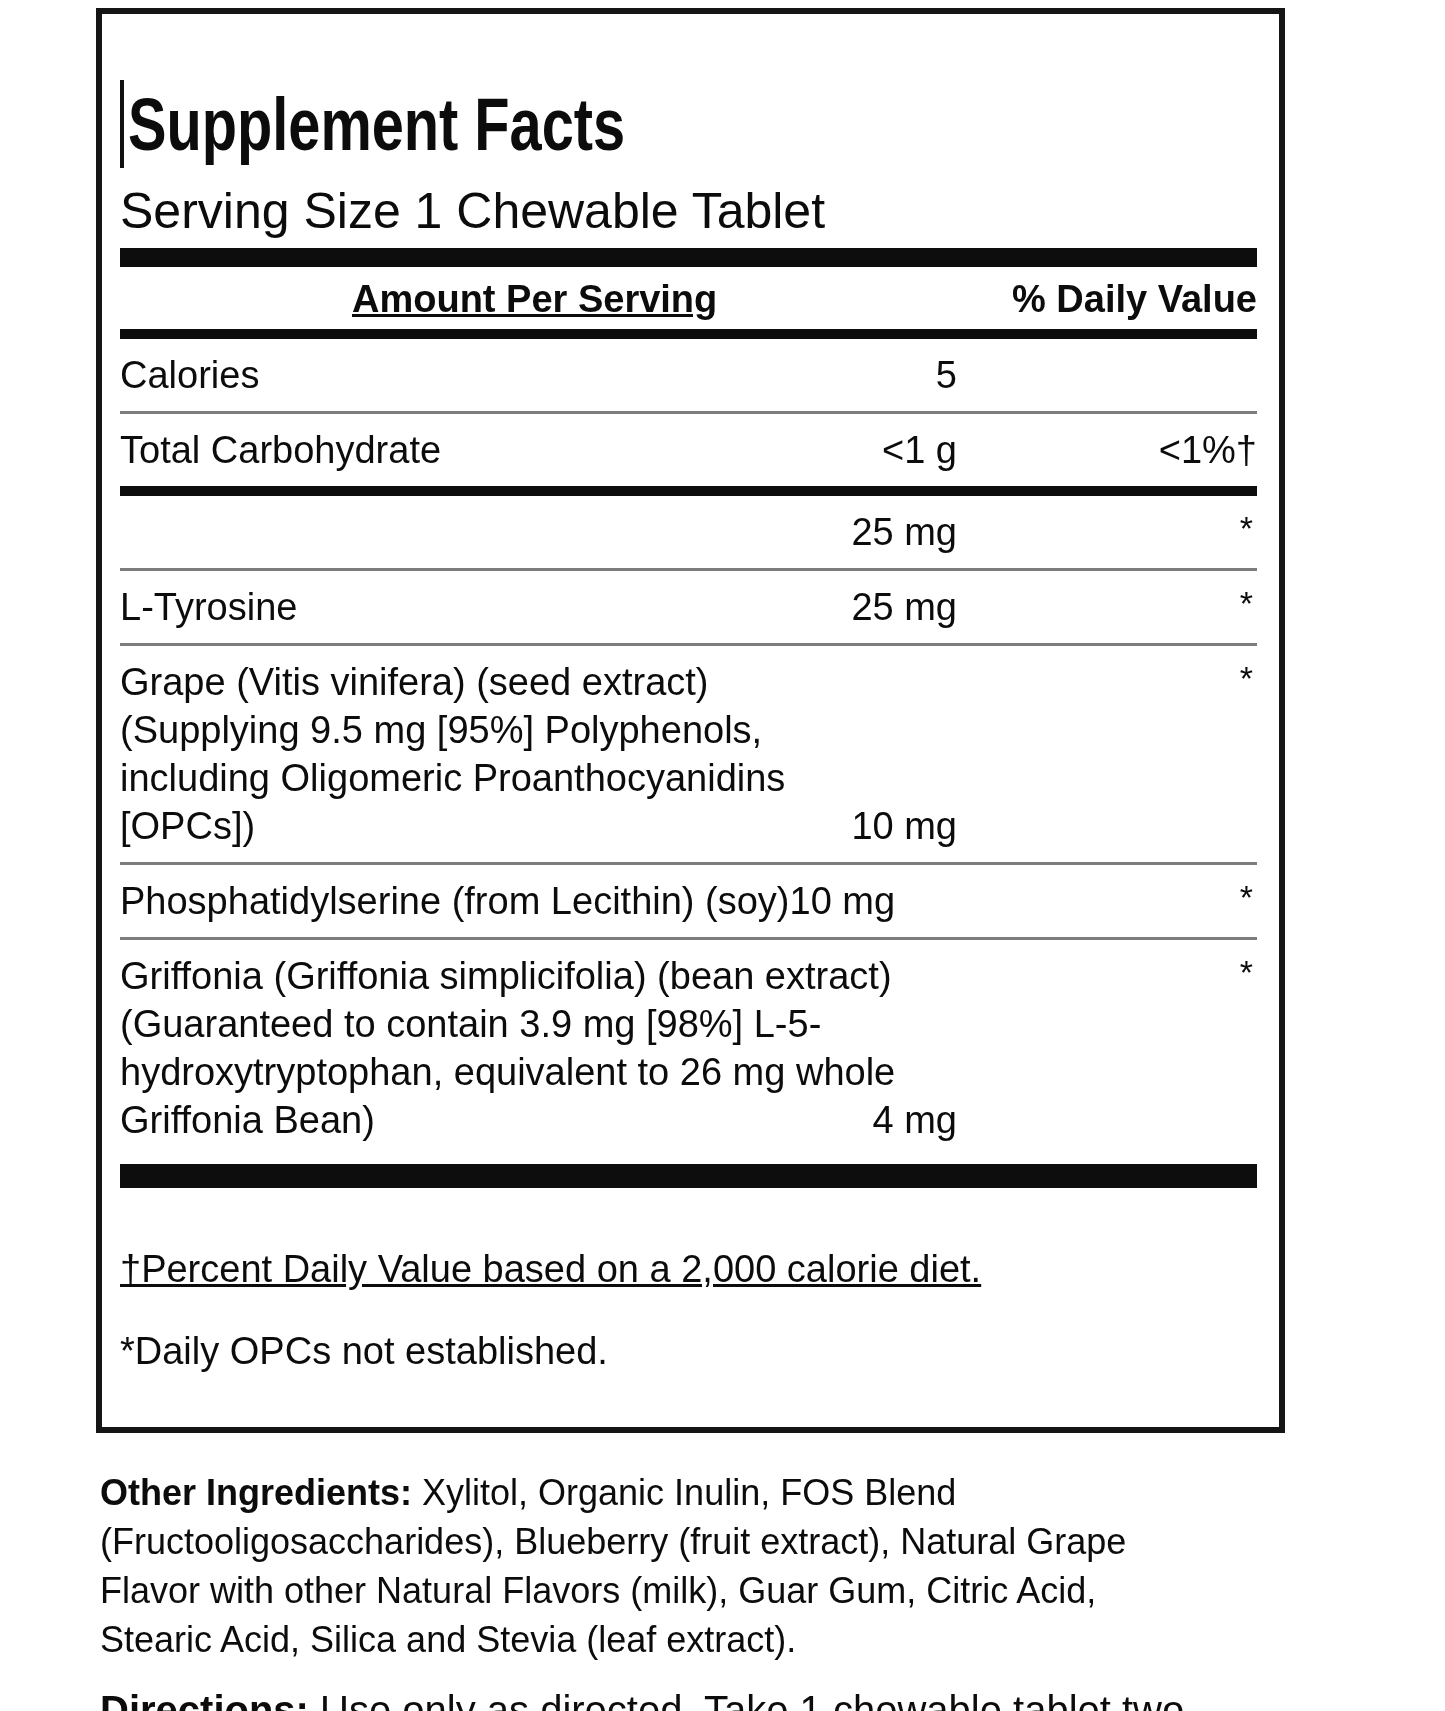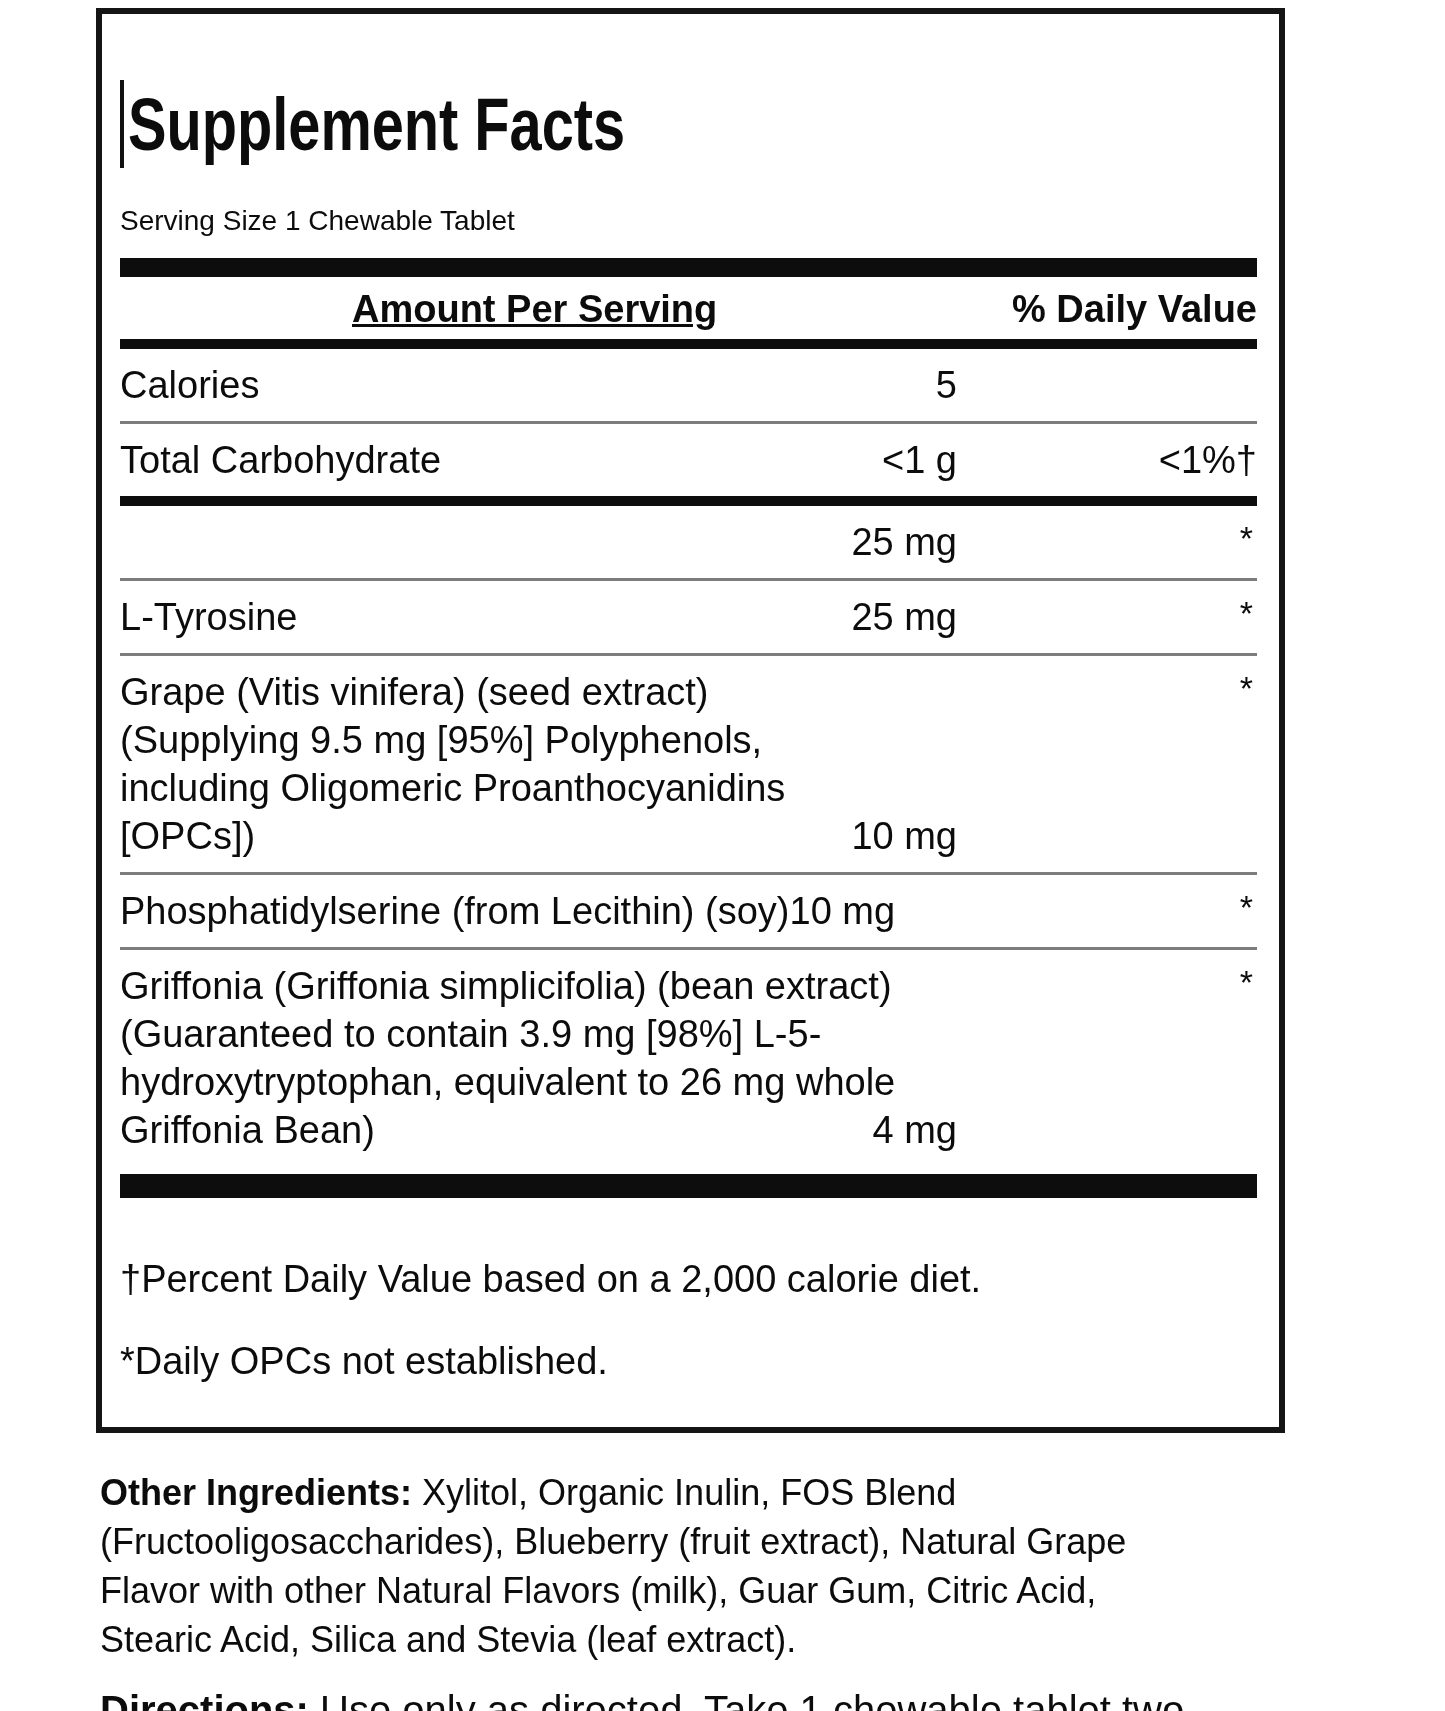--- a/index.html
+++ b/index.html
@@ -43,22 +43,22 @@
     font-size: 74px;
     font-weight: 700;
     line-height: 86px;
     letter-spacing: 0px;
     transform: scaleX(0.78);
     transform-origin: left top;
     white-space: nowrap;
     display: inline-block;
   }
   .serving {
-    margin-top: 30px;
-    font-size: 28px;
+    margin-top: 20px;
+    font-size: 50px;
     line-height: 46px;
   }
   .bar { background: #0d0d0d; }
   .bar-top    { height: 19px; margin-top: 14px; }
   .bar-med    { height: 10px; }
   .bar-strong { height: 10px; }
   .bar-bottom { height: 24px; margin-top: 8px; }
   .hdr {
     position: relative;
     padding: 9px 0 7px 0;
@@ -90,21 +90,21 @@
     right: 4px;
     font-size: 34px;
   }
   .dv-text {
     position: absolute;
     top: 12px;
     right: 0;
     font-size: 38px;
   }
   .fn { font-size: 38px; line-height: 46px; }
-  .fn1 { margin-top: 58px; }
+  .fn1 { margin-top: 58px; text-decoration: underline; }
   .fn2 { margin-top: 36px; }
   .oi {
     position: absolute;
     left: 100px;
     top: 1468px;
     width: 1210px;
     font-size: 36px;
     line-height: 49px;
   }
   .b { font-weight: 700; }

